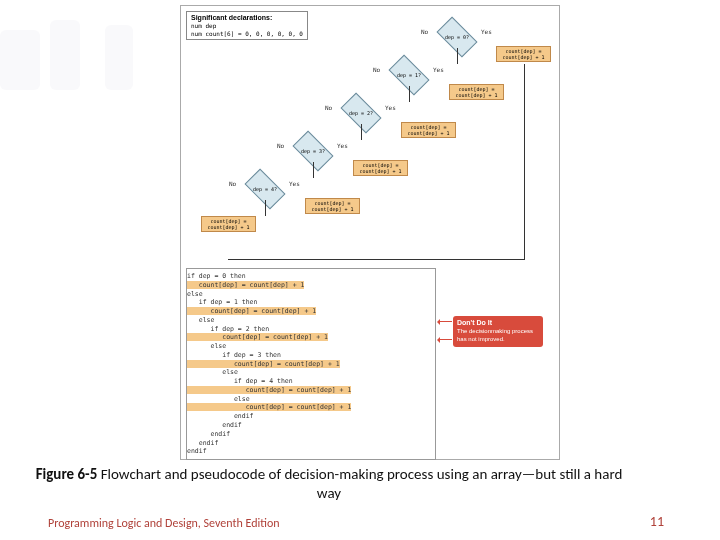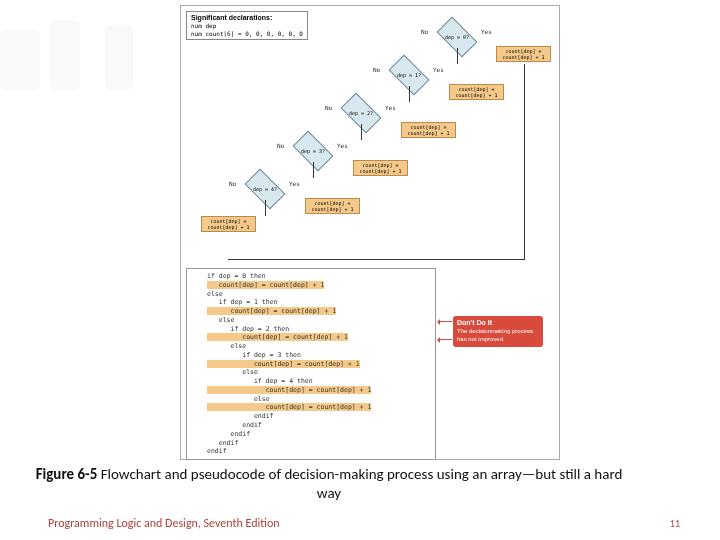--- a/index.html
+++ b/index.html
@@ -61,21 +61,21 @@
     font-size: 6px;
     color: #333;
   }
   .arrowline { position: absolute; background: #333; }
   
   .pseudo {
     position: absolute;
     left: 5px; top: 262px;
     width: 250px;
     border: 1px solid #999;
-    padding: 3px 20px;
+    padding: 3px 0;
     font-family: monospace;
     font-size: 6.5px;
     line-height: 1.35;
     color: #333;
     white-space: pre;
   }
   .hlt { background: #f5c98a; }
   
   .dont {
     position: absolute;
@@ -114,22 +114,22 @@
   }
   .caption b { font-weight: bold; }
   .footer-left {
     position: absolute;
     left: 48px; bottom: 10px;
     font-size: 12px;
     color: #b0423a;
   }
   .footer-right {
     position: absolute;
-    right: 40px; bottom: 10px;
-    font-size: 10px;
+    right: 56px; bottom: 10px;
+    font-size: 14px;
     color: #b0423a;
   }
   
   .bgblob {
     position: absolute;
     background: #e8e8f0;
     opacity: 0.25;
     border-radius: 6px;
   }
 </style>

